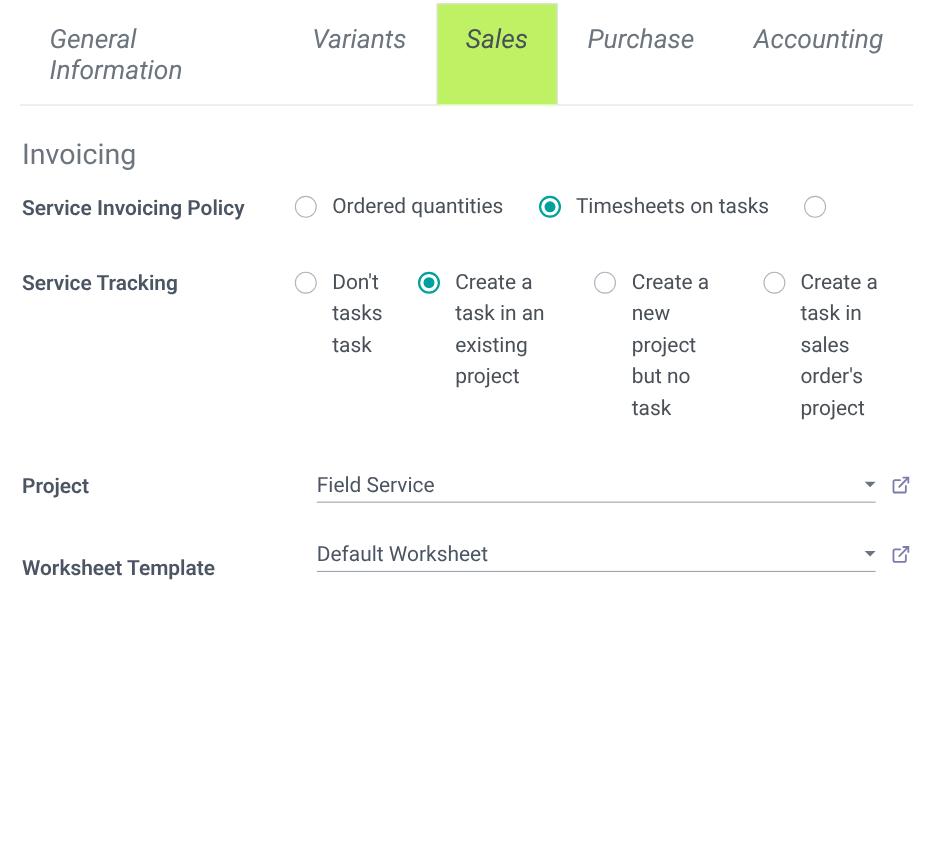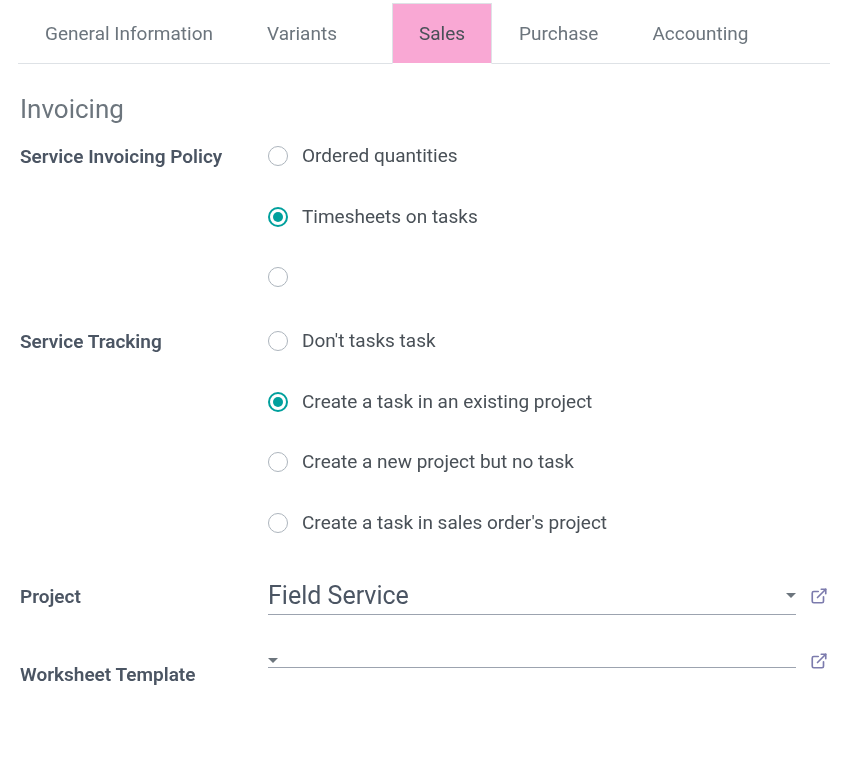--- a/index.html
+++ b/index.html
@@ -21,31 +21,31 @@
       margin-left: 18px;
       margin-right: 18px;
       padding-top: 2px;
     }
     .tab {
       padding: 18px 26px;
       color: #6c757d;
       cursor: pointer;
       border: 1px solid transparent;
       border-bottom: none;
-      font-size: 19px;
+      font-size: 24px;
       position: relative;
       bottom: -1px;
+      font-style: italic;
     }
     .tab.active {
       color: #495057;
       border-color: #dee2e6;
       border-top: 1px solid #dee2e6;
-      background: #f9a8d4;
+      background: #bef264;
       border-bottom: 1px solid #fff;
-      margin-left: 28px;
     }
     .content {
       padding: 30px 20px 0 20px;
     }
     .section-heading {
       font-size: 26px;
       font-weight: 400;
       color: #6c757d;
       margin-bottom: 18px;
     }
@@ -61,21 +61,21 @@
       color: #4b5563;
       font-size: 19px;
       flex-shrink: 0;
       line-height: 1.6;
     }
     .form-value {
       flex: 1;
     }
     .radio-group {
       display: flex;
-      flex-direction: column;
+      flex-direction: row;
       gap: 32px;
       margin-bottom: 24px;
     }
     .radio-option {
       display: flex;
       align-items: flex-start;
       gap: 14px;
       cursor: pointer;
     }
     .radio-circle {
@@ -119,26 +119,27 @@
       display: flex;
       align-items: center;
       gap: 14px;
       flex: 1;
     }
     .select-input {
       flex: 1;
       border: none;
       border-bottom: 1px solid #9ca3af;
       padding: 4px 0;
-      font-size: 25px;
+      font-size: 19px;
       color: #4b5563;
       display: flex;
       justify-content: space-between;
       align-items: center;
       cursor: pointer;
+      margin-left: 20px;
     }
     .caret {
       width: 0;
       height: 0;
       border-left: 5px solid transparent;
       border-right: 5px solid transparent;
       border-top: 5px solid #6c757d;
     }
     .external-link-icon {
       width: 18px;
@@ -221,20 +222,21 @@
         <polyline points="15 3 21 3 21 9"></polyline>
         <line x1="10" y1="14" x2="21" y2="3"></line>
       </svg>
     </div>
   </div>
 
   <div class="select-row last-row">
     <div class="form-label">Worksheet Template</div>
     <div class="select-wrapper">
       <div class="select-input">
+        <span>Default Worksheet</span>
         <span class="caret"></span>
       </div>
       <svg class="external-link-icon" viewBox="0 0 24 24" fill="none" stroke="currentColor" stroke-width="2.2" stroke-linecap="round" stroke-linejoin="round">
         <path d="M18 13v6a2 2 0 0 1-2 2H5a2 2 0 0 1-2-2V8a2 2 0 0 1 2-2h6"></path>
         <polyline points="15 3 21 3 21 9"></polyline>
         <line x1="10" y1="14" x2="21" y2="3"></line>
       </svg>
     </div>
   </div>
 

